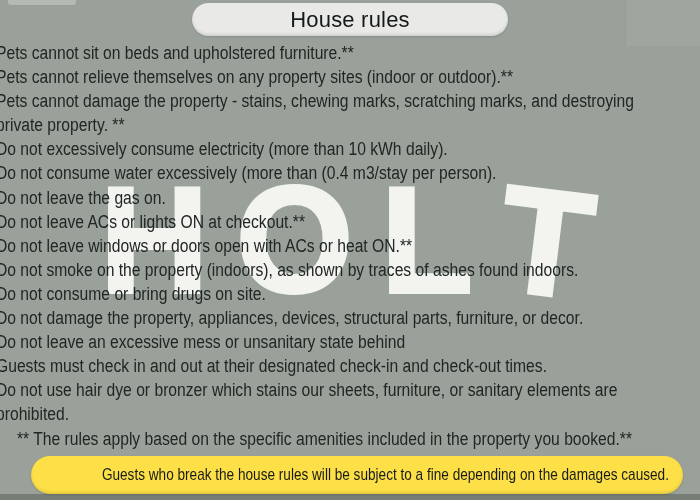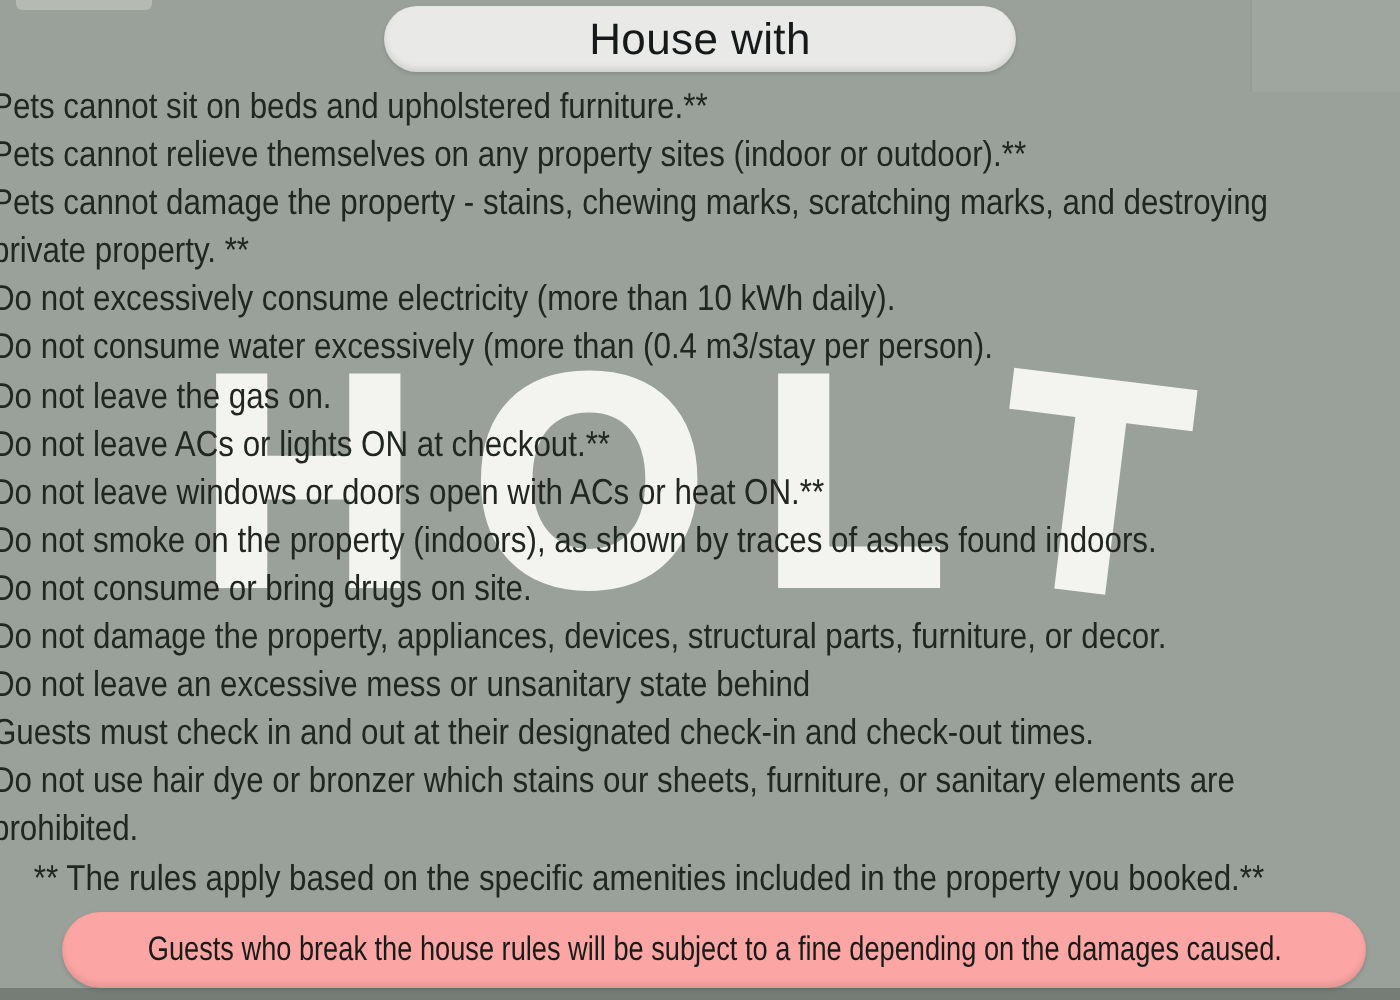--- a/index.html
+++ b/index.html
@@ -56,42 +56,42 @@
     white-space: nowrap;
   }
   .rules .line {
     font-size: 18px; line-height: 24.1px; color: #212622;
     letter-spacing: 0px;
   }
   .rules .line.indent { padding-left: 24px; }
   
   .footer-pill {
     position: absolute; left: 31px; top: 456px; width: 652px; height: 38px;
-    background: #fca5a5;
+    background: #fde047;
     border-radius: 19px;
-    display: flex; align-items: center; justify-content: center;
+    display: flex; align-items: center; justify-content: flex-start;
     box-shadow: inset 0 -2px 3px rgba(0,0,0,0.10), 0 1px 2px rgba(0,0,0,0.15);
     z-index: 3;
   }
   .footer-pill span {
     font-size: 17px; color: #181c19;
     transform: scaleX(0.8); transform-origin: 50% 50%;
     white-space: nowrap;
   }
 </style>
 </head>
 <body>
 
 <div id="poster">
 
   <div class="strip-topleft"></div>
   <div class="seam-right"></div>
 
   <div class="header-pill">
-    <span>House with</span>
+    <span>House rules</span>
   </div>
 
   <div class="watermark">
     <span class="wm-h">H</span>
     <span class="wm-o">O</span>
     <span class="wm-l">L</span>
     <span class="wm-t">T</span>
   </div>
 
   <div class="rules">

